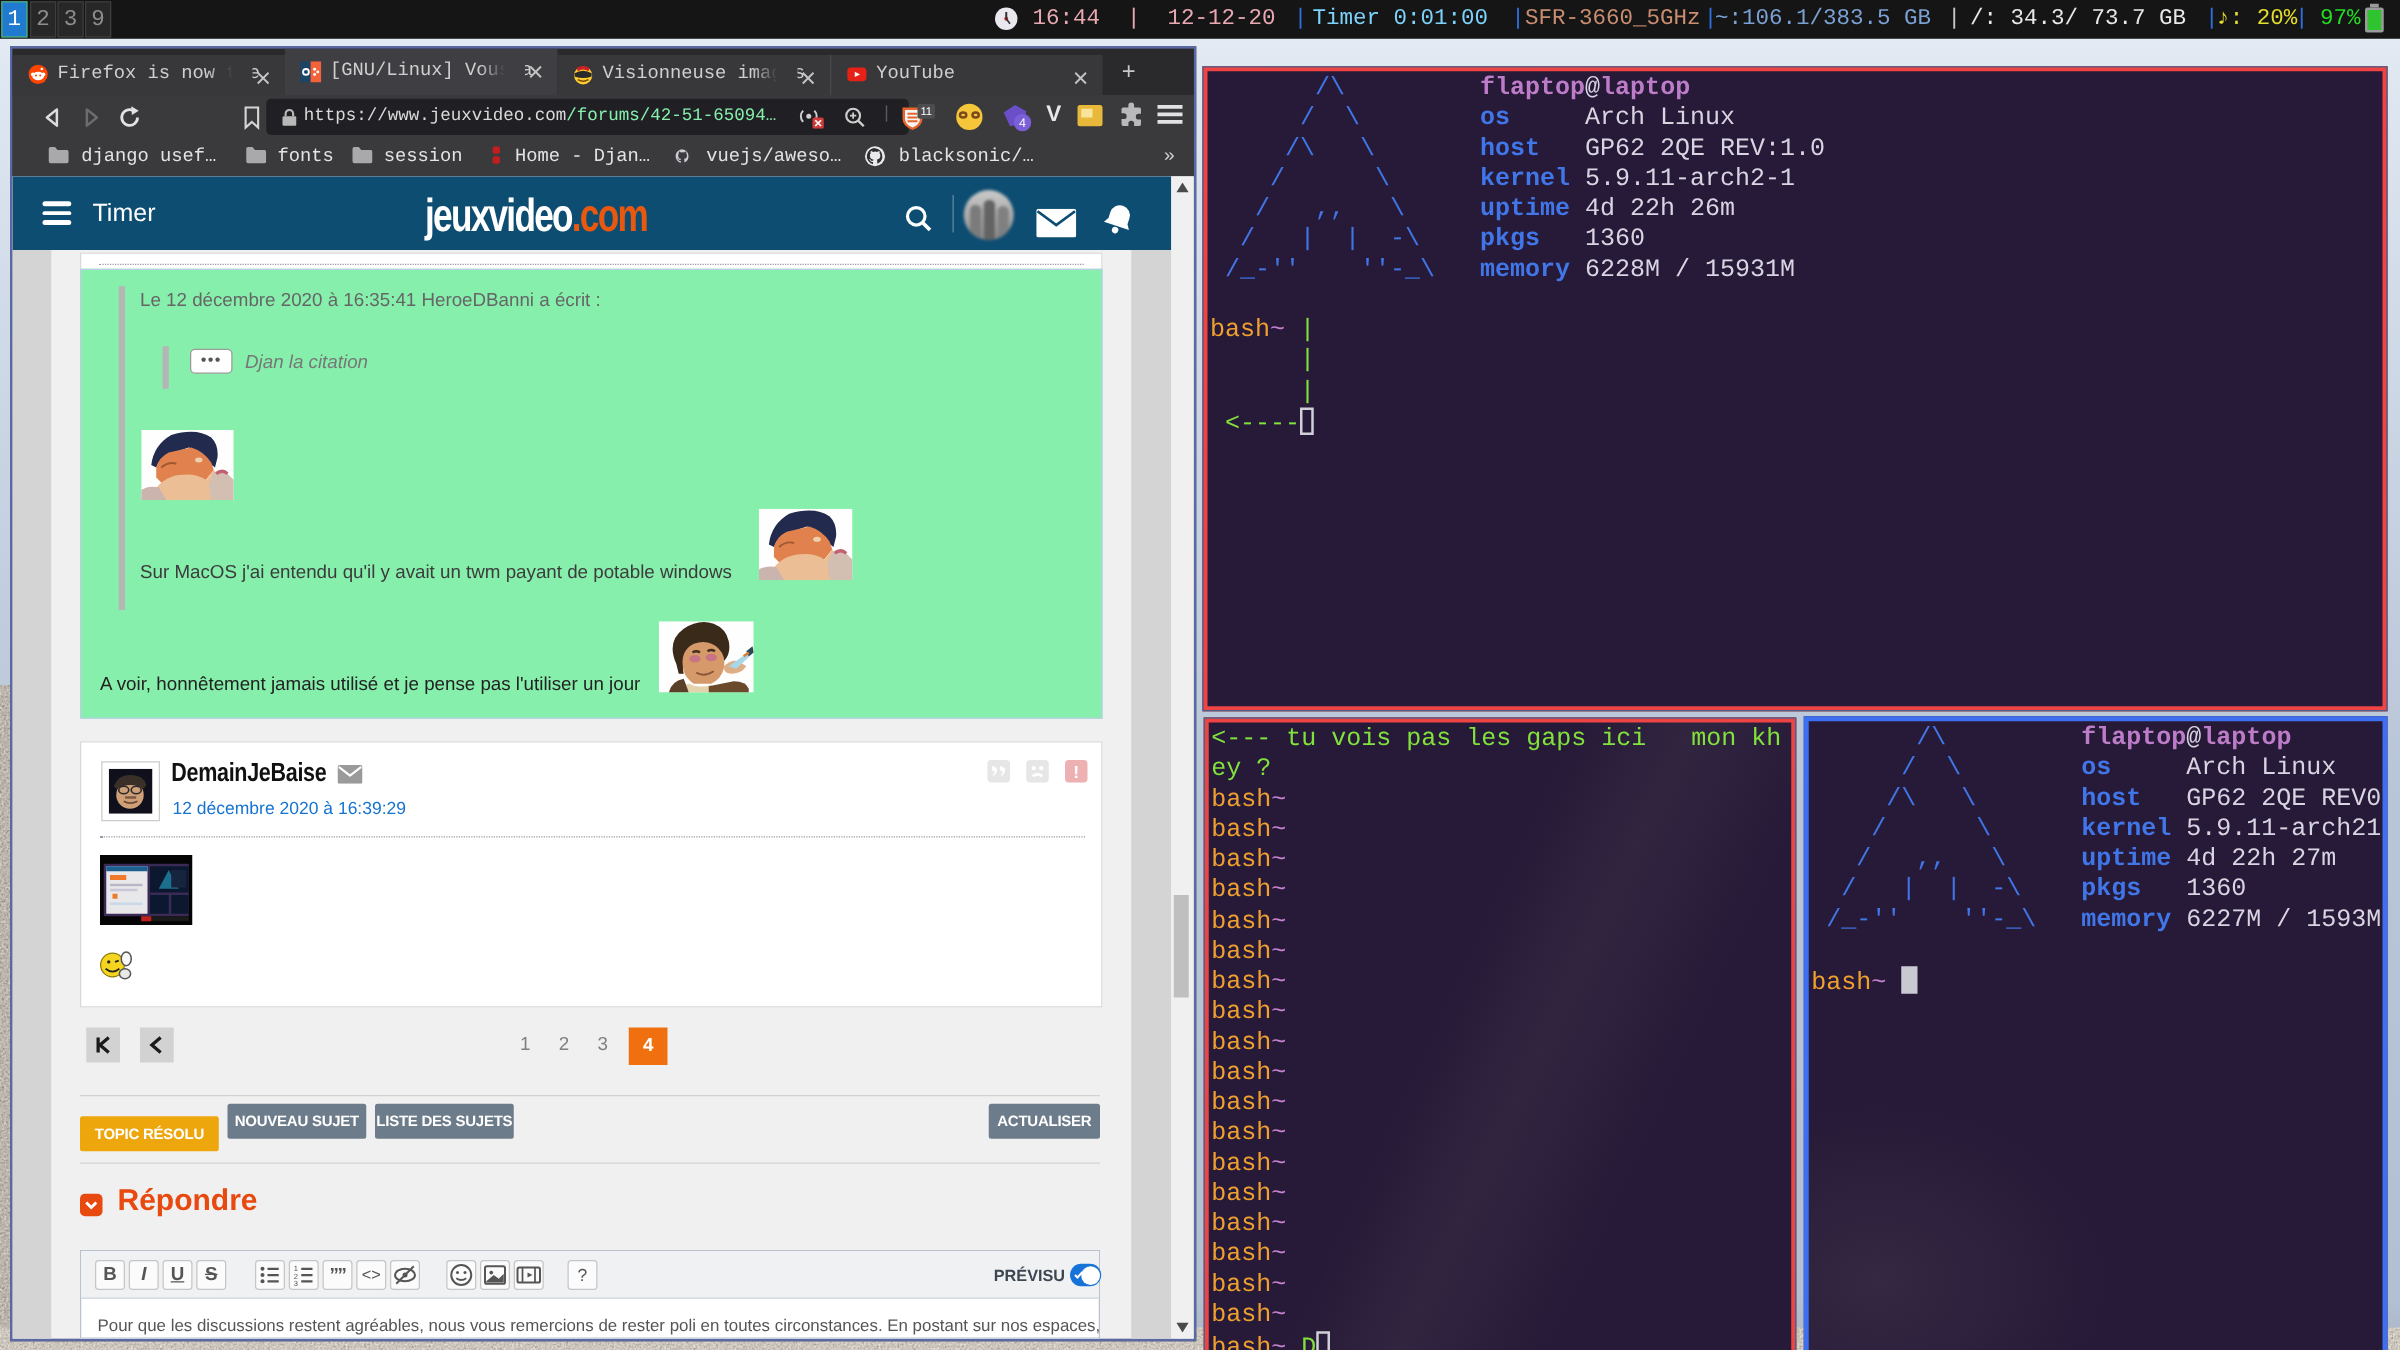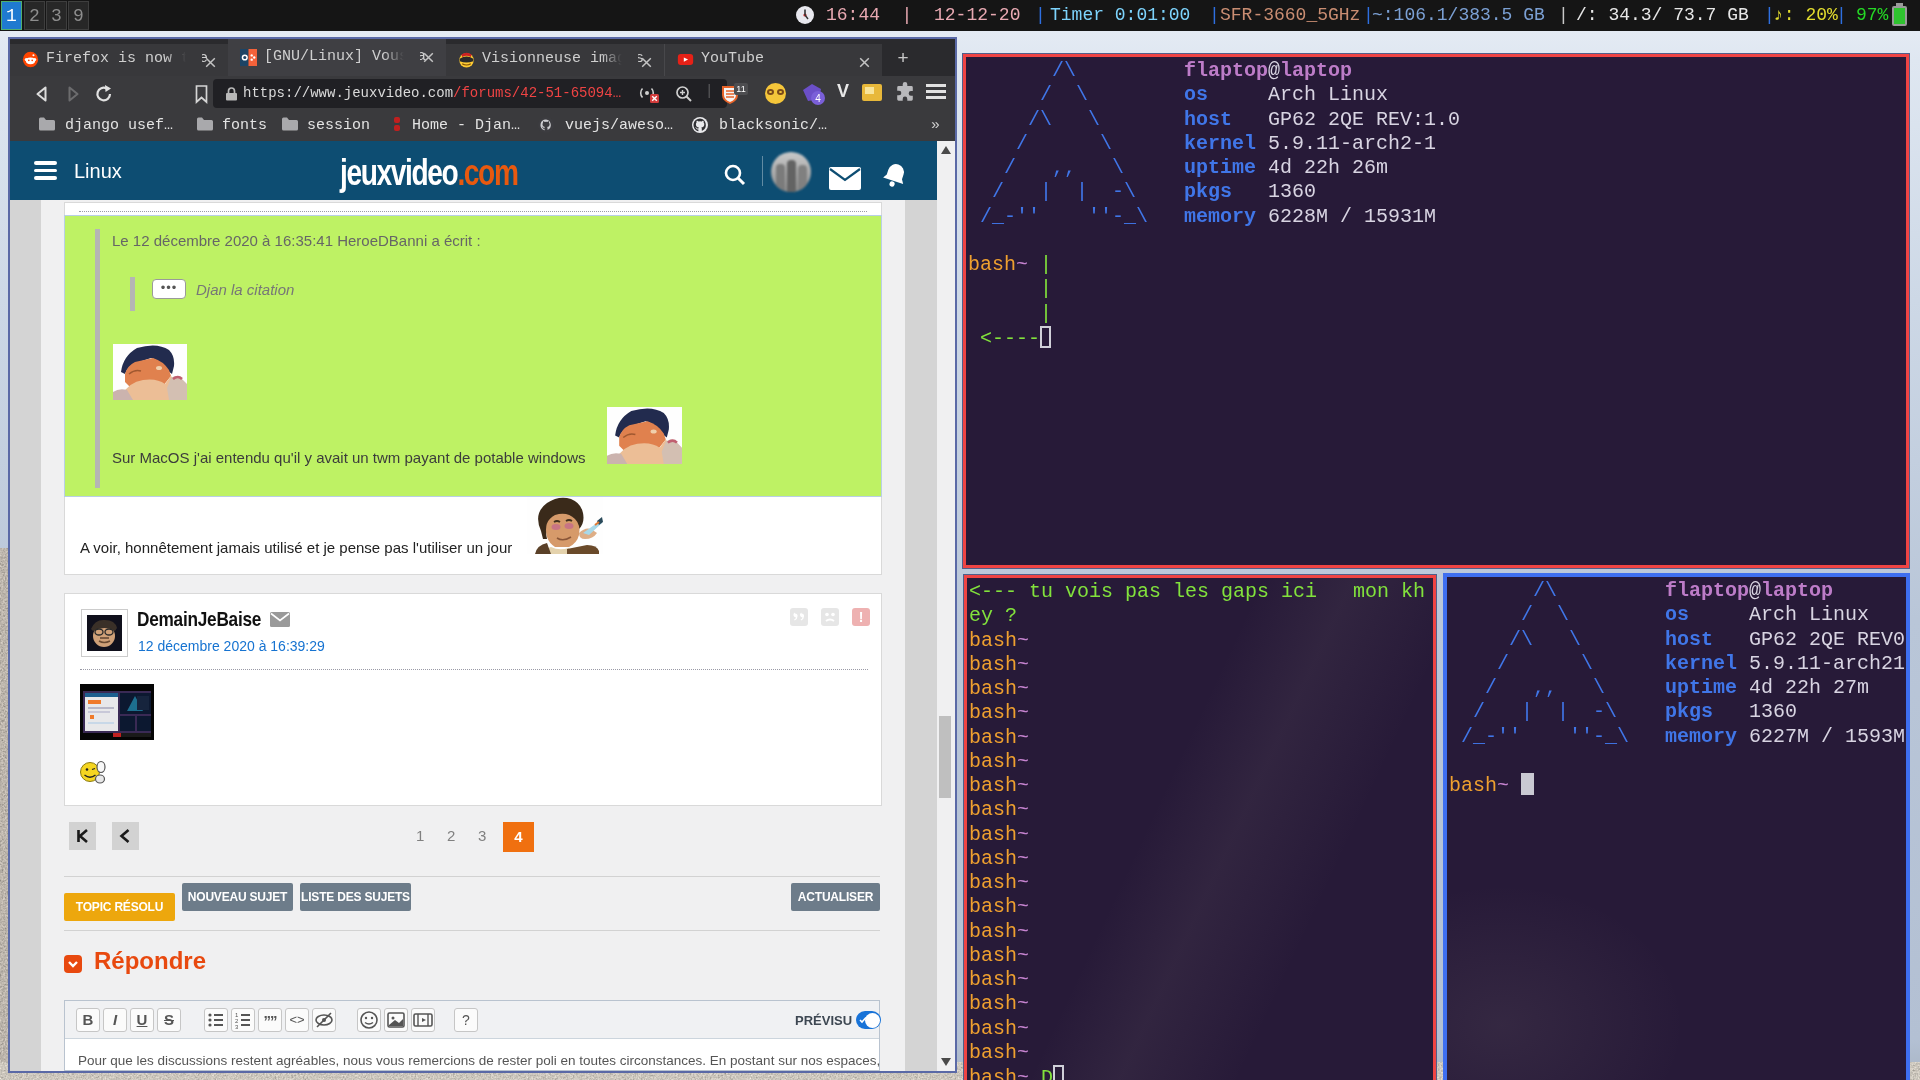--- a/index.html
+++ b/index.html
@@ -44,22 +44,22 @@
 
   
   #page { position:absolute; left:0; top:102px; width:945px; height:930px; background:#f0f0f1; overflow:hidden; }
   #page .grayL { position:absolute; left:0; top:59px; width:31px; height:871px; background:#d4d4d4; }
   #page .grayR { position:absolute; left:895px; top:59px; width:32px; height:871px; background:#d4d4d4; }
   #jvheader { position:absolute; left:0; top:0; width:927px; height:59px; background:#0d4d72; }
   #scrollbar { position:absolute; left:927px; top:0; width:18px; height:930px; background:#f0f0f1; }
   #scrollbar .thumb { position:absolute; left:2px; top:575px; width:12px; height:82px; background:#bfbfbf; }
 
   .card { position:absolute; background:#fff; border:1px solid #d9d9d9; }
-  .bluepanel { position:absolute; left:54px; top:74px; width:818px; height:282px;
-               background:#bef264; border:1px solid #b9cfe6; }
+  .bluepanel { position:absolute; left:54px; top:74px; width:818px; height:360px;
+               background:#86efac; border:1px solid #b9cfe6; }
   .qbar { position:absolute; width:5px; background:#b5b5b5; }
   .ptxt { position:absolute; font-size:15px; color:#3c3c3c; white-space:pre; }
 
   .pgbtn { position:absolute; width:27px; height:28px; background:#d2d2d2; color:#222;
            text-align:center; font-weight:bold; font-size:16px; line-height:28px; }
   .actbtn { position:absolute; height:28px; color:#fff; font-weight:bold; font-size:12px; white-space:nowrap; letter-spacing:-0.2px;
             text-align:center; background:#6d7c8a; border-radius:2px; }
 
   .edbtn { position:absolute; top:7px; width:24px; height:24px; background:#fbfbfb;
            border:1px solid #c6c6c6; border-radius:3px; color:#555; text-align:center; }
@@ -193,21 +193,21 @@
       <path d="M11 1 L17 4.5 L11.5 8 Z" fill="#e2e2e2"></path>
       </svg>
     <svg class="abs" style="left:184px;top:8px;" width="15" height="20" viewBox="0 0 15 20">
       <path d="M2.5 2 H12.5 V18 L7.5 13.5 L2.5 18 Z" stroke="#d5d5d5" stroke-width="1.7" fill="none"></path>
       </svg>
     <div id="urlbar">
       <svg class="abs" style="left:12px;top:8px;" width="13" height="14" viewBox="0 0 13 14">
         <rect x="1" y="6" width="11" height="7.5" rx="1" fill="#b8b8b8"></rect>
         <path d="M3.5 6 V4 a3 3 0 0 1 6 0 V6" stroke="#b8b8b8" stroke-width="1.7" fill="none"></path>
         </svg>
-      <div class="abs" style="left:30px;top:6px;color:#dadada;white-space:pre;">https://www.jeuxvideo.com<span style="color:#ef4444;">/forums/42-51-65094…</span></div>
+      <div class="abs" style="left:30px;top:6px;color:#dadada;white-space:pre;">https://www.jeuxvideo.com<span style="color:#86efac;">/forums/42-51-65094…</span></div>
       <svg class="abs" style="left:425px;top:6px;" width="22" height="18" viewBox="0 0 22 18">
         <circle cx="9" cy="8" r="2" fill="#cfcfcf"></circle>
         <path d="M4.5 3.5 a6.5 6.5 0 0 0 0 9 M13.5 3.5 a6.5 6.5 0 0 1 0 9" stroke="#cfcfcf" stroke-width="1.6" fill="none"></path>
         <rect x="12" y="9" width="9" height="9" rx="1.5" fill="#d23b3b"></rect>
         <path d="M14.2 11.2 L18.8 15.8 M18.8 11.2 L14.2 15.8" stroke="#fff" stroke-width="1.4"></path>
         </svg>
       <svg class="abs" style="left:462px;top:6px;" width="18" height="18" viewBox="0 0 18 18">
         <circle cx="7.5" cy="7.5" r="5.5" stroke="#cfcfcf" stroke-width="1.7" fill="none"></circle>
         <path d="M11.5 11.5 L16 16" stroke="#cfcfcf" stroke-width="1.9"></path>
         <path d="M5 7.5 H10 M7.5 5 V10" stroke="#cfcfcf" stroke-width="1.4"></path>
@@ -275,21 +275,21 @@
   </div>
   <div id="page">
     <div class="grayL"></div>
       <div class="grayR"></div>
     <div id="jvheader">
       <div class="abs" style="left:24px;top:20px;width:23px;">
         <div style="height:3.5px;background:#fff;border-radius:2px;margin-bottom:4px;"></div>
         <div style="height:3.5px;background:#fff;border-radius:2px;margin-bottom:4px;"></div>
         <div style="height:3.5px;background:#fff;border-radius:2px;"></div>
       </div>
-      <div class="abs" style="left:64px;top:19px;font-size:20px;color:#fff;">Linux</div>
+      <div class="abs" style="left:64px;top:19px;font-size:20px;color:#fff;">Timer</div>
       <div class="abs" style="left:330px;top:11px;width:260px;font-size:37px;font-weight:bold;color:#fff;letter-spacing:-1.8px;transform:scaleX(0.76);transform-origin:0 0;white-space:pre;">jeuxvideo<span style="color:#e8590f;">.com</span></div>
       <svg class="abs" style="left:713px;top:22px;" width="24" height="24" viewBox="0 0 24 24">
         <circle cx="10" cy="10" r="7" stroke="#fff" stroke-width="2.6" fill="none"></circle>
         <path d="M15 15 L21 21" stroke="#fff" stroke-width="3"></path>
         </svg>
       <div class="abs" style="left:752px;top:15px;width:1px;height:30px;background:rgba(255,255,255,0.35);"></div>
       <div class="abs" style="left:761px;top:11px;width:40px;height:40px;border-radius:50%;background:linear-gradient(180deg,#c9c9c9,#8f8f8f);overflow:hidden;filter:blur(1.1px);">
         <div class="abs" style="left:5px;top:12px;width:9px;height:28px;background:#7b7b7b;border-radius:4px 4px 0 0;"></div>
         <div class="abs" style="left:16px;top:8px;width:9px;height:32px;background:#636363;border-radius:4px 4px 0 0;"></div>
         <div class="abs" style="left:27px;top:13px;width:9px;height:27px;background:#808080;border-radius:4px 4px 0 0;"></div>

